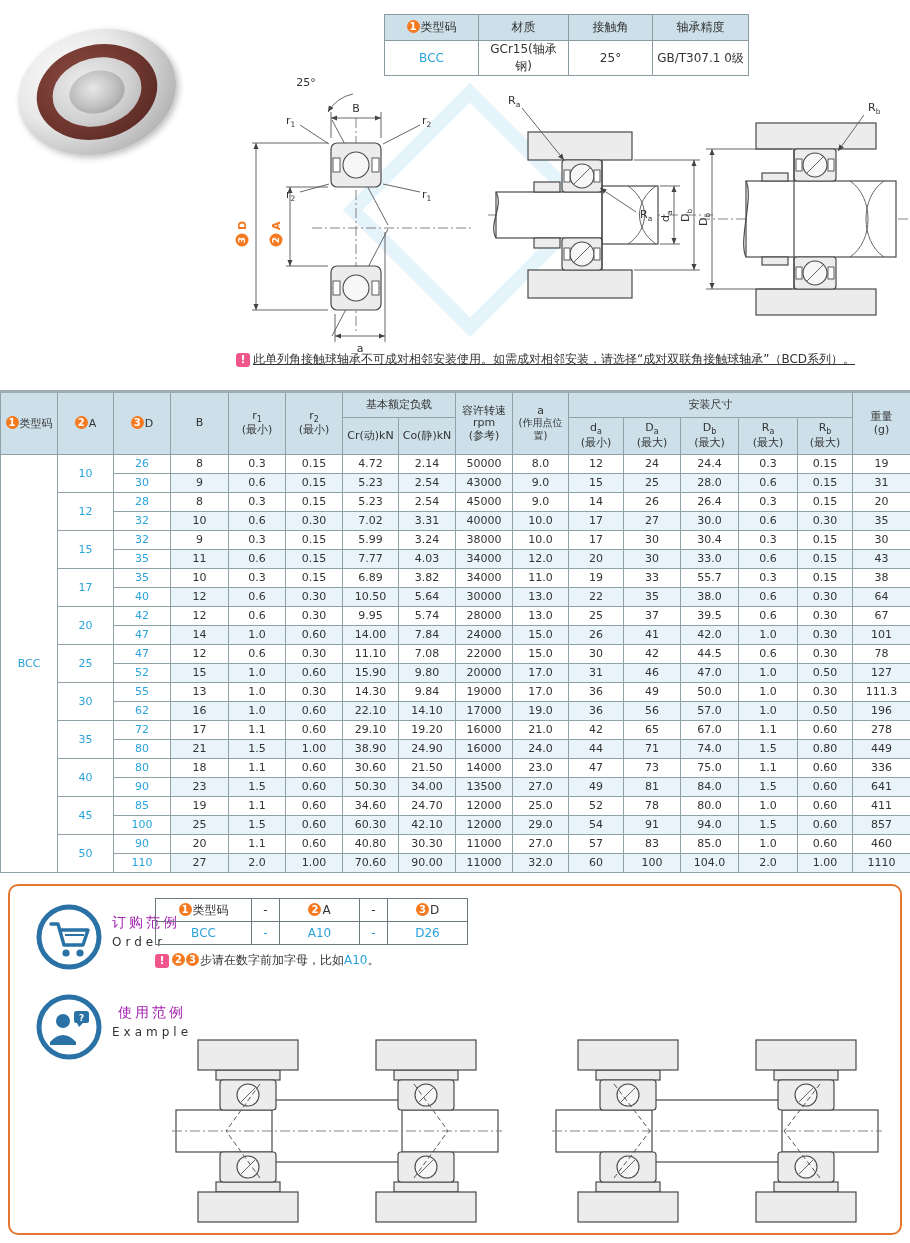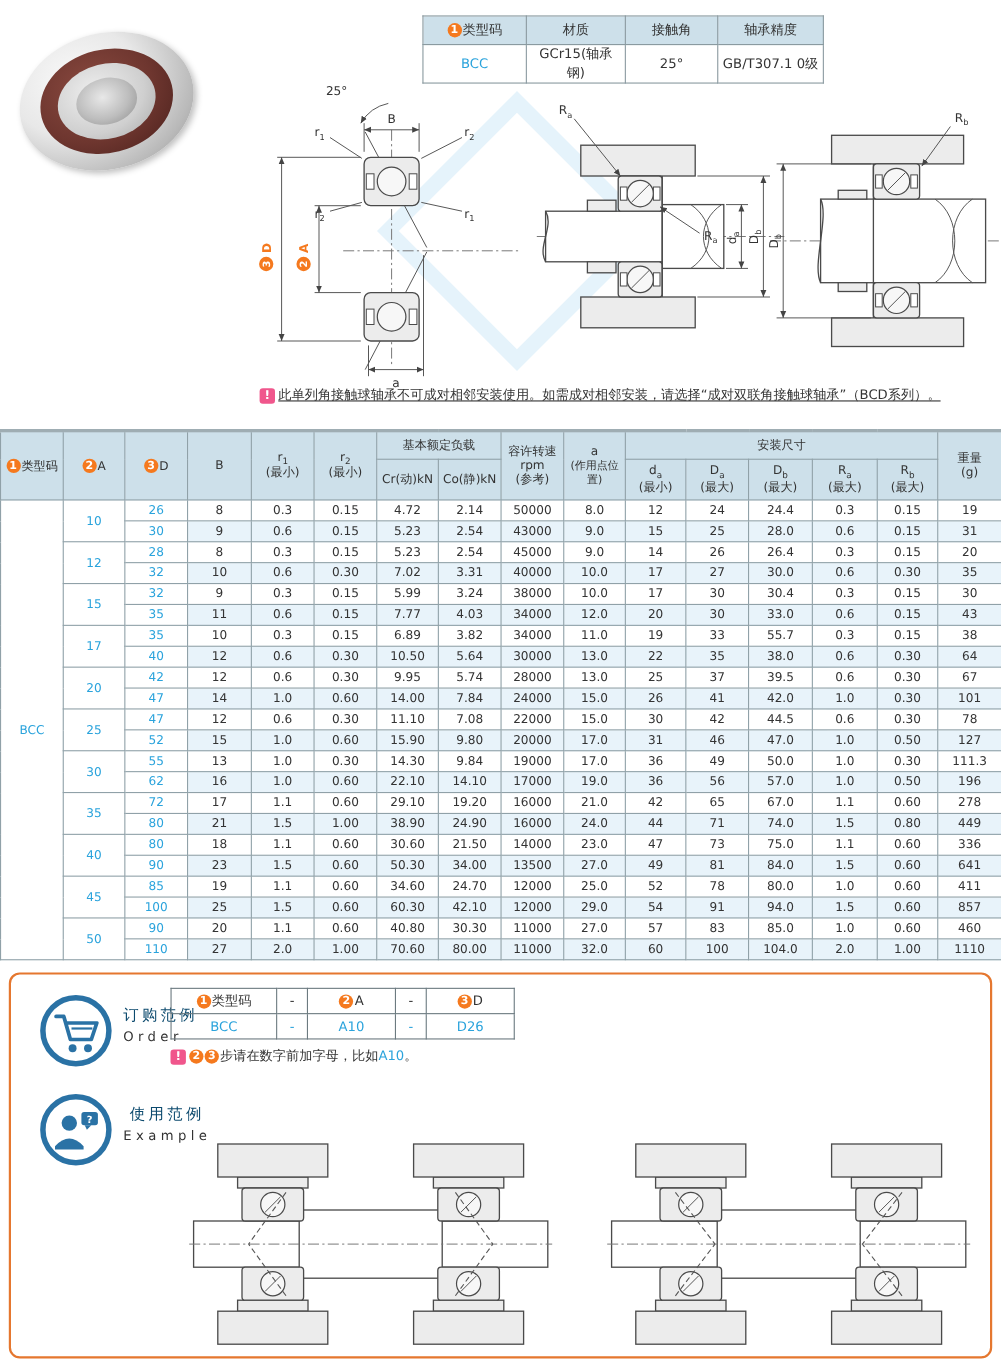--- a/index.html
+++ b/index.html
@@ -37,21 +37,21 @@
   .main-table thead tr.h1 th { height:26px; }
   .main-table thead tr.h2 th { height:37px; }
   .main-table td { height:18px; line-height:18px; background:#fff; }
   .main-table td.num.alt { background:#e8f3fa; }
   .main-table td.type-col,.main-table td.a-col,.main-table td.d-col { color:#2aa3dc; }
   .small { font-size:10px; }
   sub { font-size:8px; }
 
   
   .panel { left:8px; top:884px; width:894px; height:351px; border:2px solid #e5772f; border-radius:10px; background:#fff; }
-  .sec-title-cn { font-size:14px; letter-spacing:3px; color:#0c4a6e; }
+  .sec-title-cn { font-size:14px; letter-spacing:3px; color:#a21caf; }
   .sec-title-en { font-size:12px; letter-spacing:4px; color:#333; margin-top:3px; }
   .order-table { border-collapse:collapse; table-layout:fixed; font-size:12px; }
   .order-table th,.order-table td { border:1px solid #6c7a80; text-align:center; height:23px; font-weight:normal; }
   .order-note { font-size:12px; white-space:nowrap; }
   .desc { font-size:12.5px; color:#222; white-space:nowrap; }
 
   
   svg { overflow:visible; }
   .ln { stroke:#4a4a4a; stroke-width:1.2; fill:none; }
   .thin { stroke:#555; stroke-width:0.9; fill:none; }
@@ -665,21 +665,21 @@
           <td class="num">1.0</td>
           <td class="num">0.60</td>
           <td class="num">460</td>
         </tr>
         <tr>
           <td class="d-col">110</td>
           <td class="num alt">27</td>
           <td class="num alt">2.0</td>
           <td class="num alt">1.00</td>
           <td class="num alt">70.60</td>
-          <td class="num alt">80.00</td>
+          <td class="num alt">90.00</td>
           <td class="num alt">11000</td>
           <td class="num alt">32.0</td>
           <td class="num alt">60</td>
           <td class="num alt">100</td>
           <td class="num alt">104.0</td>
           <td class="num alt">2.0</td>
           <td class="num alt">1.00</td>
           <td class="num alt">1110</td>
         </tr>
       </tbody>

